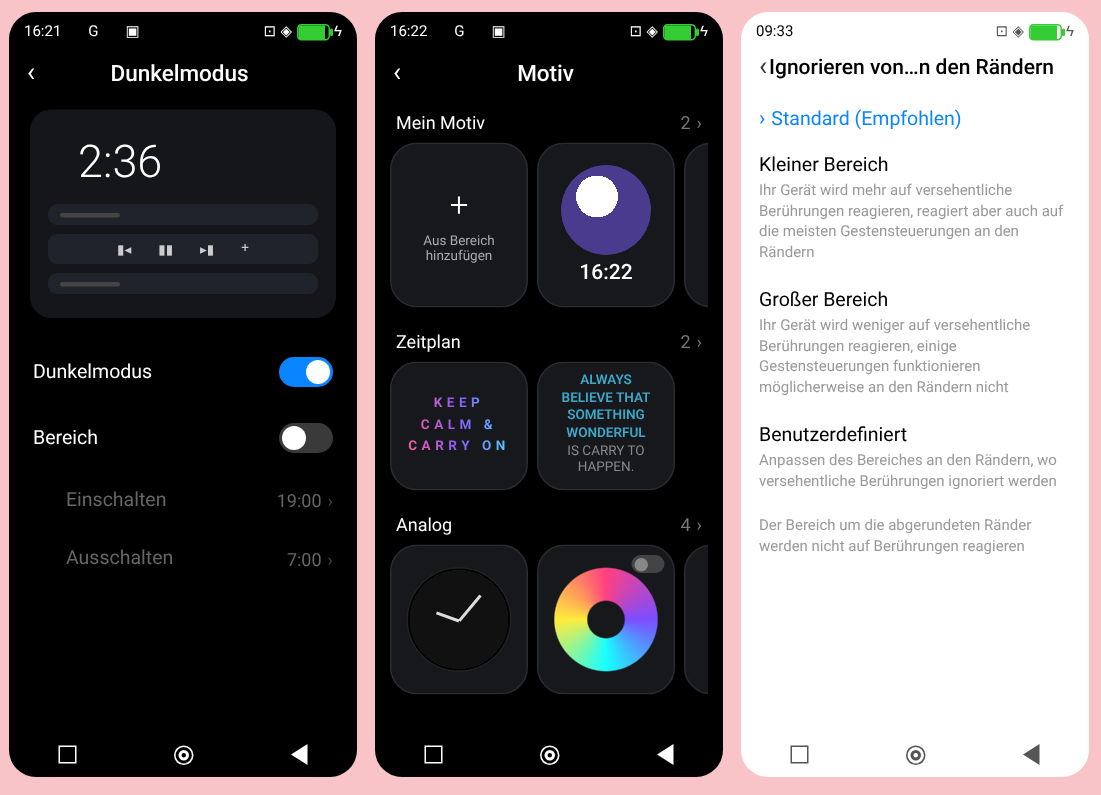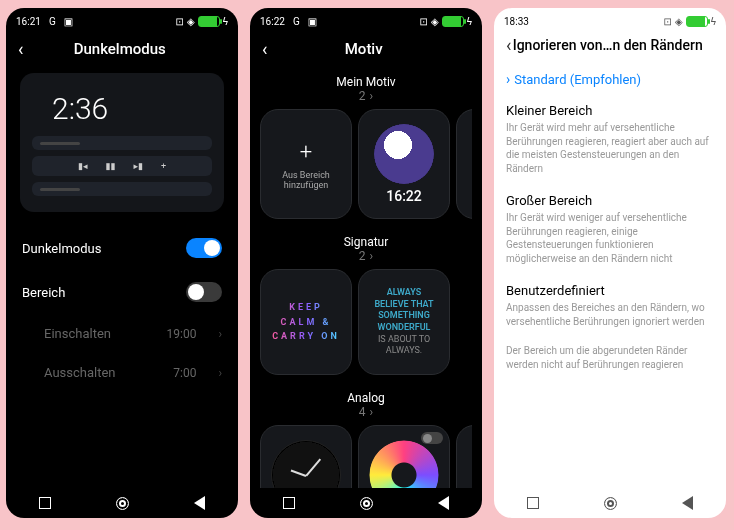--- a/index.html
+++ b/index.html
@@ -1,54 +1,54 @@
 <!DOCTYPE html>
 <html><head>
 <meta charset="utf-8">
 <style>
   * { box-sizing: border-box; margin: 0; padding: 0; }
   body { font-family: -apple-system, BlinkMacSystemFont, "Segoe UI", Roboto, sans-serif; background: #f8c4c8; display: flex; width: 734px; height: 530px; overflow: hidden; }
   .phone { position: relative; width: 232px; height: 510px; margin: 8px 6px; border-radius: 18px; overflow: hidden; display: flex; flex-direction: column; }
   .phone.dark { background: #000; color: #fff; }
   .phone.light { background: #fff; color: #000; }
   .statusbar { display: flex; justify-content: space-between; align-items: center; font-size: 10px; padding: 6px 10px 2px; height: 22px; }
-  .statusbar .left { display: flex; gap: 8px; align-items: center; }
+  .statusbar .left { display: flex; gap: 18px; align-items: center; }
   .statusbar .right { display: flex; gap: 3px; align-items: center; }
   .battery { width: 22px; height: 11px; border: 1px solid #3c3; border-radius: 3px; position: relative; background: linear-gradient(to right, #3c3 90%, transparent 90%); }
   .battery::after { content:""; position:absolute; right:-3px; top:2px; width:2px; height:5px; background:#3c3; border-radius:1px; }
   .header { display: flex; align-items: center; padding: 8px 12px; gap: 10px; }
   .back { font-size: 18px; }
   .title { font-size: 15px; font-weight: 500; flex: 1; text-align: center; margin-left: -20px; }
   .content { flex: 1; overflow: hidden; padding: 0 10px; }
   
   .preview-card { background: #14161a; border-radius: 14px; padding: 14px 12px 10px; margin: 6px 4px 14px; }
   .big-time { font-size: 30px; font-weight: 300; margin: 4px 0 10px 20px; }
   .player-row { background: #1f232b; border-radius: 6px; height: 20px; margin: 6px 0; display:flex; align-items:center; justify-content:center; gap:18px; font-size:9px; color:#ccc;}
   .player-row.thin { height: 14px; justify-content:flex-start; padding:0 8px;}
   .player-bar { width: 40px; height:3px; background:#444; border-radius:2px; }
   .setting-row { display: flex; justify-content: space-between; align-items: center; padding: 12px 6px; font-size: 13px; }
   .setting-row.dim { color: #666; margin-left: 22px; }
-  .setting-row .val { color: #666; font-size: 12px; display:flex; align-items:center; gap:22px;}
+  .setting-row .val { color: #666; font-size: 12px; display:flex; align-items:center; gap:4px;}
   .chev { color:#444; font-size:12px;}
   .toggle { width: 36px; height: 20px; border-radius: 10px; position: relative; }
   .toggle.on { background: #0a84ff; }
   .toggle.off { background: #3a3a3a; }
   .knob { width: 16px; height: 16px; background: #fff; border-radius: 50%; position: absolute; top: 2px; }
   .toggle.on .knob { right: 2px; }
   .toggle.off .knob { left: 2px; }
   .navbar { height: 30px; display: flex; justify-content: space-around; align-items: center; border-top: 0px solid #222; }
   .nav-sq { width:12px; height:12px; border:1.5px solid currentColor; }
   .nav-cir { width:13px; height:13px; border:1.5px solid currentColor; border-radius:50%; box-shadow: inset 0 0 0 2px #000, inset 0 0 0 4px currentColor;}
   .nav-tri { width:0; height:0; border-top:7px solid transparent; border-bottom:7px solid transparent; border-right:11px solid currentColor;}
   
-  .section-head { display:flex; justify-content:space-between; align-items:center; padding: 8px 4px 6px; font-size:12px;flex-direction:column;}
+  .section-head { display:flex; justify-content:space-between; align-items:center; padding: 8px 4px 6px; font-size:12px;}
   .section-head .cnt { color:#777; display:flex; align-items:center; gap:4px;}
   .tile-row { display:flex; gap:6px; margin-bottom:8px; overflow:hidden;}
   .tile { width: 92px; min-width:92px; height: 110px; border-radius: 18px; background:#16181c; border:1px solid #2a2c30; display:flex; flex-direction:column; align-items:center; justify-content:center; font-size:9px; color:#aaa; text-align:center; padding:4px; position:relative;}
-  .tile.sig { height: 106px; align-items:flex-start; justify-content:center; padding:8px 10px; line-height:1.3;}
+  .tile.sig { height: 86px; align-items:flex-start; justify-content:center; padding:8px 10px; line-height:1.3;}
   .tile.analog { height: 100px; }
   .tile .plus { font-size: 22px; color:#fff; margin-bottom:6px; font-weight:300;}
   .astro { width:60px; height:60px; border-radius:50%; background: radial-gradient(circle at 40% 35%, #fff 0 14px, transparent 14px), radial-gradient(circle at 50% 50%, #4a3b8f 0 30px, #1a1440 30px); margin-bottom:4px;}
   .tile .wtime { color:#fff; font-size:14px; font-weight:500;}
   .keep-calm { font-size:9px; letter-spacing:3px; line-height:1.6; background: linear-gradient(90deg,#ff5ea0,#8a5cff,#4ad8ff); -webkit-background-clip:text; color:transparent; font-weight:700;}
   .believe { font-size:9px; color:#3da9c9; font-weight:600;}
   .believe .dim2 { color:#888; font-weight:400;}
   .clockface { width:70px; height:70px; border-radius:50%; position:relative; }
   .clockface.simple { background: radial-gradient(circle,#111 0 33px,#000 33px); border:1px solid #222;}
   .clockface.simple::before, .clockface.simple::after { content:""; position:absolute; background:#ddd; left:50%; top:50%; transform-origin:left center;}
@@ -176,34 +176,34 @@
         <div class="astro"></div>
         <div class="wtime">16:22</div>
       </div>
       <div class="tile">
         
         
       </div>
     </div>
 
     <div class="section-head">
-      <span>Signatur</span>
+      <span>Zeitplan</span>
       <span class="cnt">
           <span>2</span>
           <span>›</span>
         </span>
     </div>
     <div class="tile-row">
       <div class="tile sig">
         <span class="keep-calm">KEEP CALM &amp; CARRY ON</span>
       </div>
       <div class="tile sig">
         <span class="believe">
           <span>ALWAYS BELIEVE THAT SOMETHING WONDERFUL</span><br>
-          <span class="dim2">IS ABOUT TO ALWAYS.</span>
+          <span class="dim2">IS CARRY TO HAPPEN.</span>
         </span>
       </div>
     </div>
 
     <div class="section-head">
       <span>Analog</span>
       <span class="cnt">
           <span>4</span>
           <span>›</span>
         </span>
@@ -224,21 +224,21 @@
   <div class="navbar">
     <span class="nav-sq"></span>
     <span class="nav-cir"></span>
     <span class="nav-tri"></span>
   </div>
 </div>
 
 <div class="phone light">
   <div class="statusbar">
     <div class="left">
-      <span>18:33</span>
+      <span>09:33</span>
     </div>
     <div class="right">
       <span style="color:#555">⊡</span>
       <span style="color:#555">◈</span>
       <span class="battery"></span>
       <span style="color:#555">ϟ</span>
     </div>
   </div>
   <div class="header">
     <span class="back" style="color:#333">‹</span>

